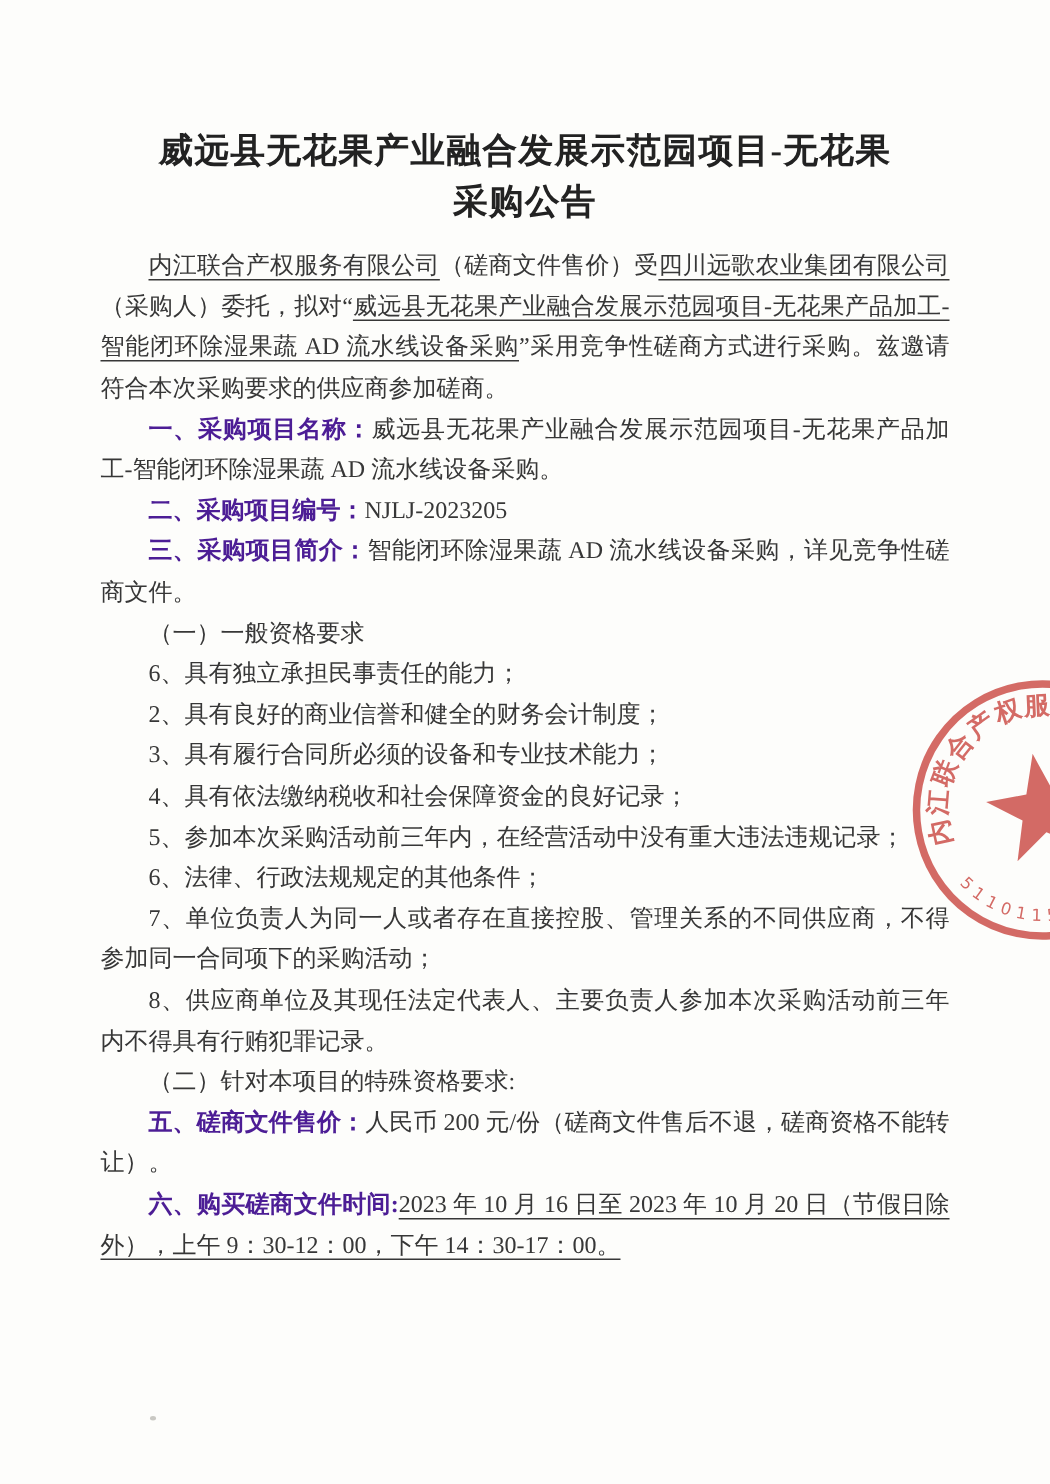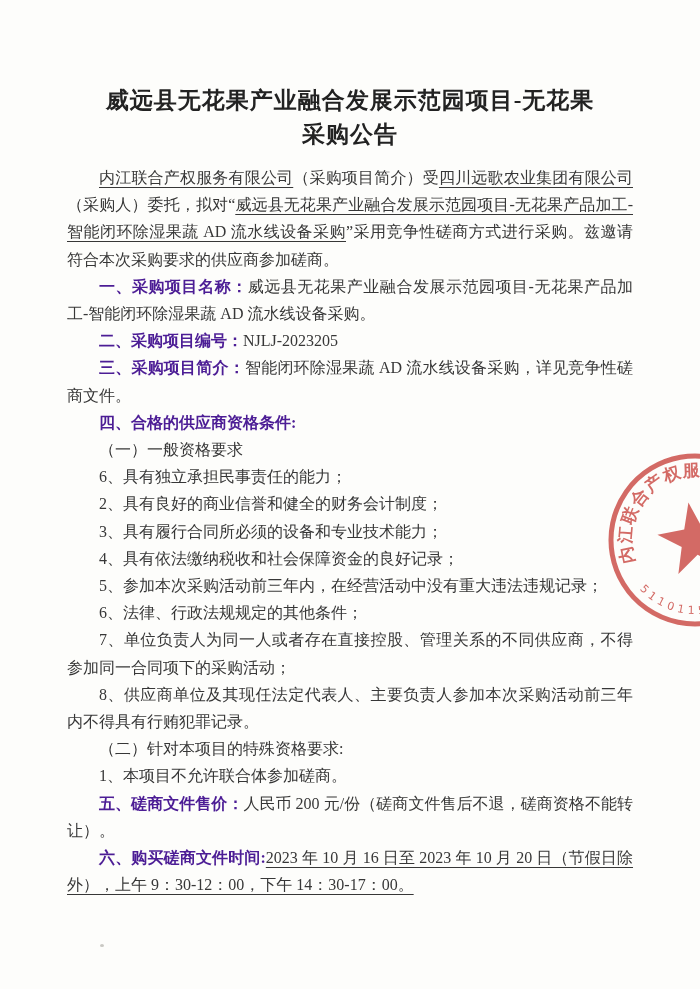--- a/index.html
+++ b/index.html
@@ -64,44 +64,42 @@
 
 <div class="page">
 
   <h1 class="doc-title">
     <span class="title-line">威远县无花果产业融合发展示范园项目-无花果</span>
     <span class="title-line">采购公告</span>
   </h1>
 
   <div class="content">
 
-    <p><span class="u">内江联合产权服务有限公司</span><span>（采购项目简介）受</span><span class="u">四川远歌农业集团有限公司</span><span>（采购人）委托，拟对“</span><span class="u">威远县无花果产业融合发展示范园项目-无花果产品加工-智能闭环除湿果蔬 AD 流水线设备采购</span><span>”采用竞争性磋商方式进行采购。兹邀请符合本次采购要求的供应商参加磋商。</span></p>
+    <p><span class="u">内江联合产权服务有限公司</span><span>（磋商文件售价）受</span><span class="u">四川远歌农业集团有限公司</span><span>（采购人）委托，拟对“</span><span class="u">威远县无花果产业融合发展示范园项目-无花果产品加工-智能闭环除湿果蔬 AD 流水线设备采购</span><span>”采用竞争性磋商方式进行采购。兹邀请符合本次采购要求的供应商参加磋商。</span></p>
 
     <p><span class="lbl">一、采购项目名称：</span><span>威远县无花果产业融合发展示范园项目-无花果产品加工-智能闭环除湿果蔬 AD 流水线设备采购。</span></p>
 
     <p><span class="lbl">二、采购项目编号：</span><span>NJLJ-2023205</span></p>
 
     <p><span class="lbl">三、采购项目简介：</span><span>智能闭环除湿果蔬 AD 流水线设备采购，详见竞争性磋商文件。</span></p>
 
-    <p><span class="lbl">四、合格的供应商资格条件:</span></p>
 
     <p><span>（一）一般资格要求</span></p>
 
     <p>6、具有独立承担民事责任的能力；</p>
     <p>2、具有良好的商业信誉和健全的财务会计制度；</p>
     <p>3、具有履行合同所必须的设备和专业技术能力；</p>
     <p>4、具有依法缴纳税收和社会保障资金的良好记录；</p>
     <p>5、参加本次采购活动前三年内，在经营活动中没有重大违法违规记录；</p>
     <p>6、法律、行政法规规定的其他条件；</p>
     <p>7、单位负责人为同一人或者存在直接控股、管理关系的不同供应商，不得参加同一合同项下的采购活动；</p>
     <p>8、供应商单位及其现任法定代表人、主要负责人参加本次采购活动前三年内不得具有行贿犯罪记录。</p>
 
     <p><span>（二）针对本项目的特殊资格要求:</span></p>
 
-    <p>1、本项目不允许联合体参加磋商。</p>
 
     <p><span class="lbl">五、磋商文件售价：</span><span>人民币 200 元/份（磋商文件售后不退，磋商资格不能转让）。</span></p>
 
     <p><span class="lbl">六、购买磋商文件时间:</span><span class="u">2023 年 10 月 16 日至 2023 年 10 月 20 日（节假日除外），上午 9：30-12：00，下午 14：30-17：00。</span></p>
 
   </div>
 
   <svg class="seal" viewBox="0 0 240 240" aria-hidden="true">
     <g transform="rotate(-10 120 120)" opacity="0.78">
       <circle cx="120" cy="120" r="84" fill="none" stroke="#c8423c" stroke-width="5"></circle>

